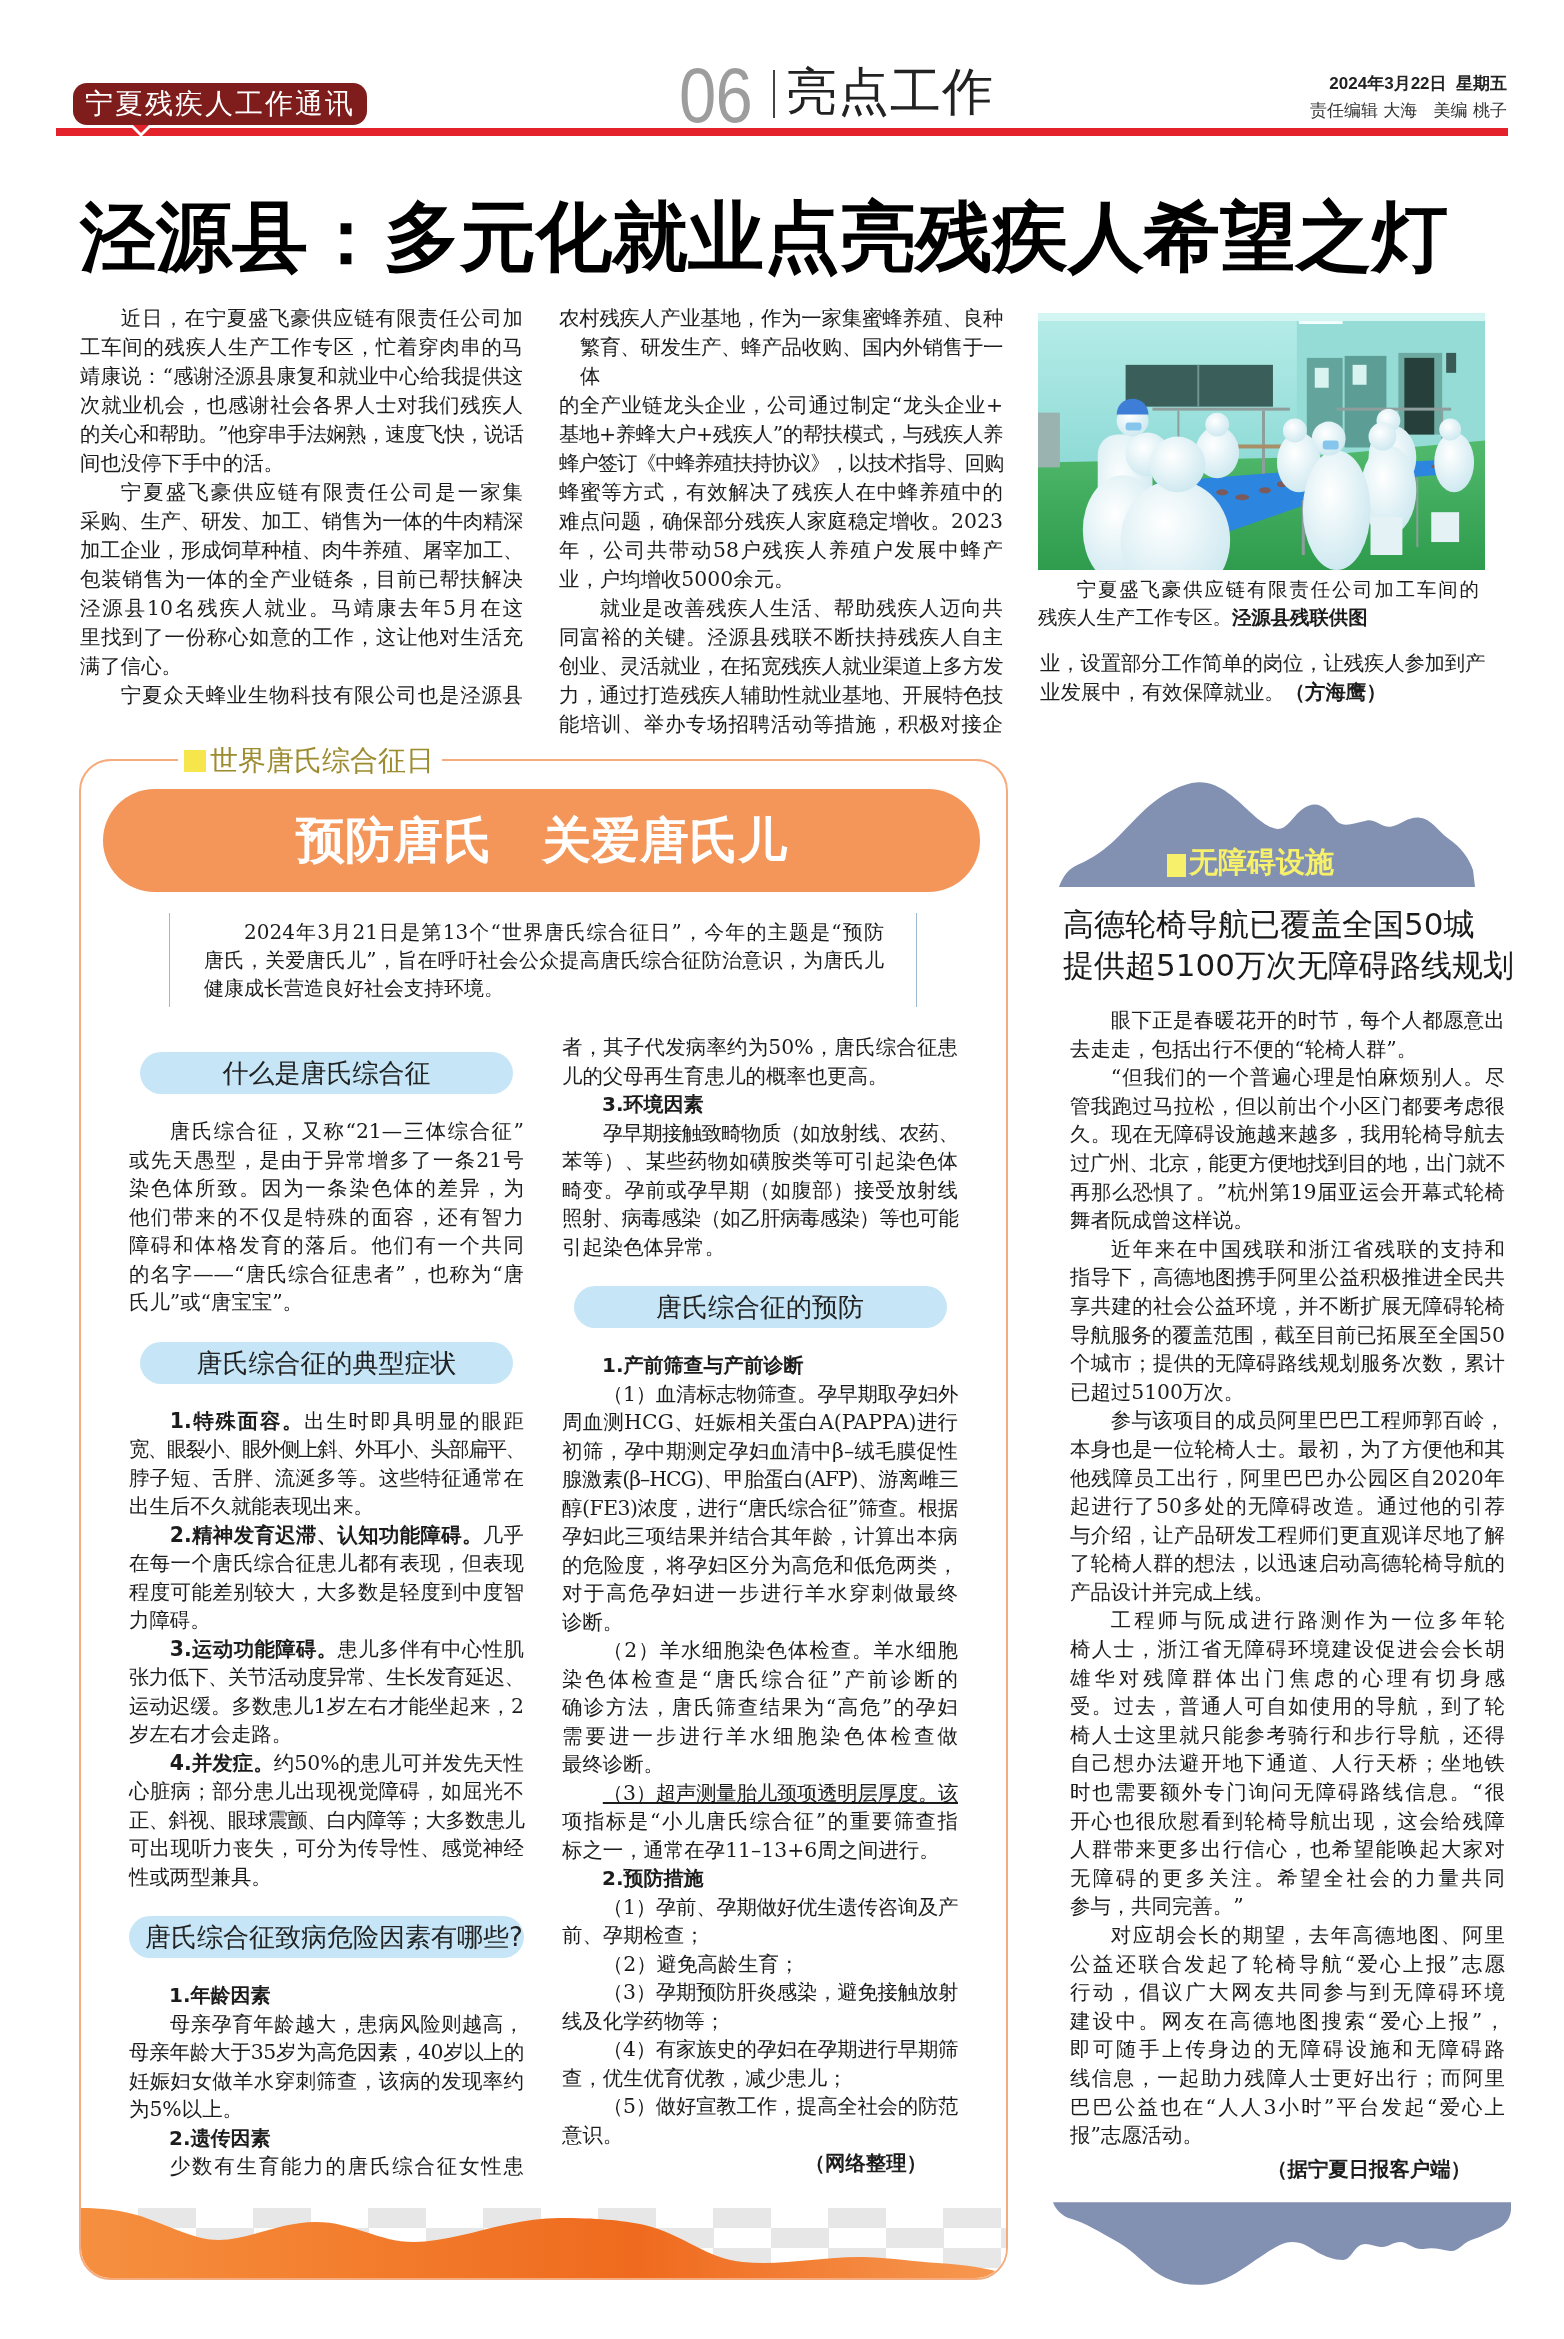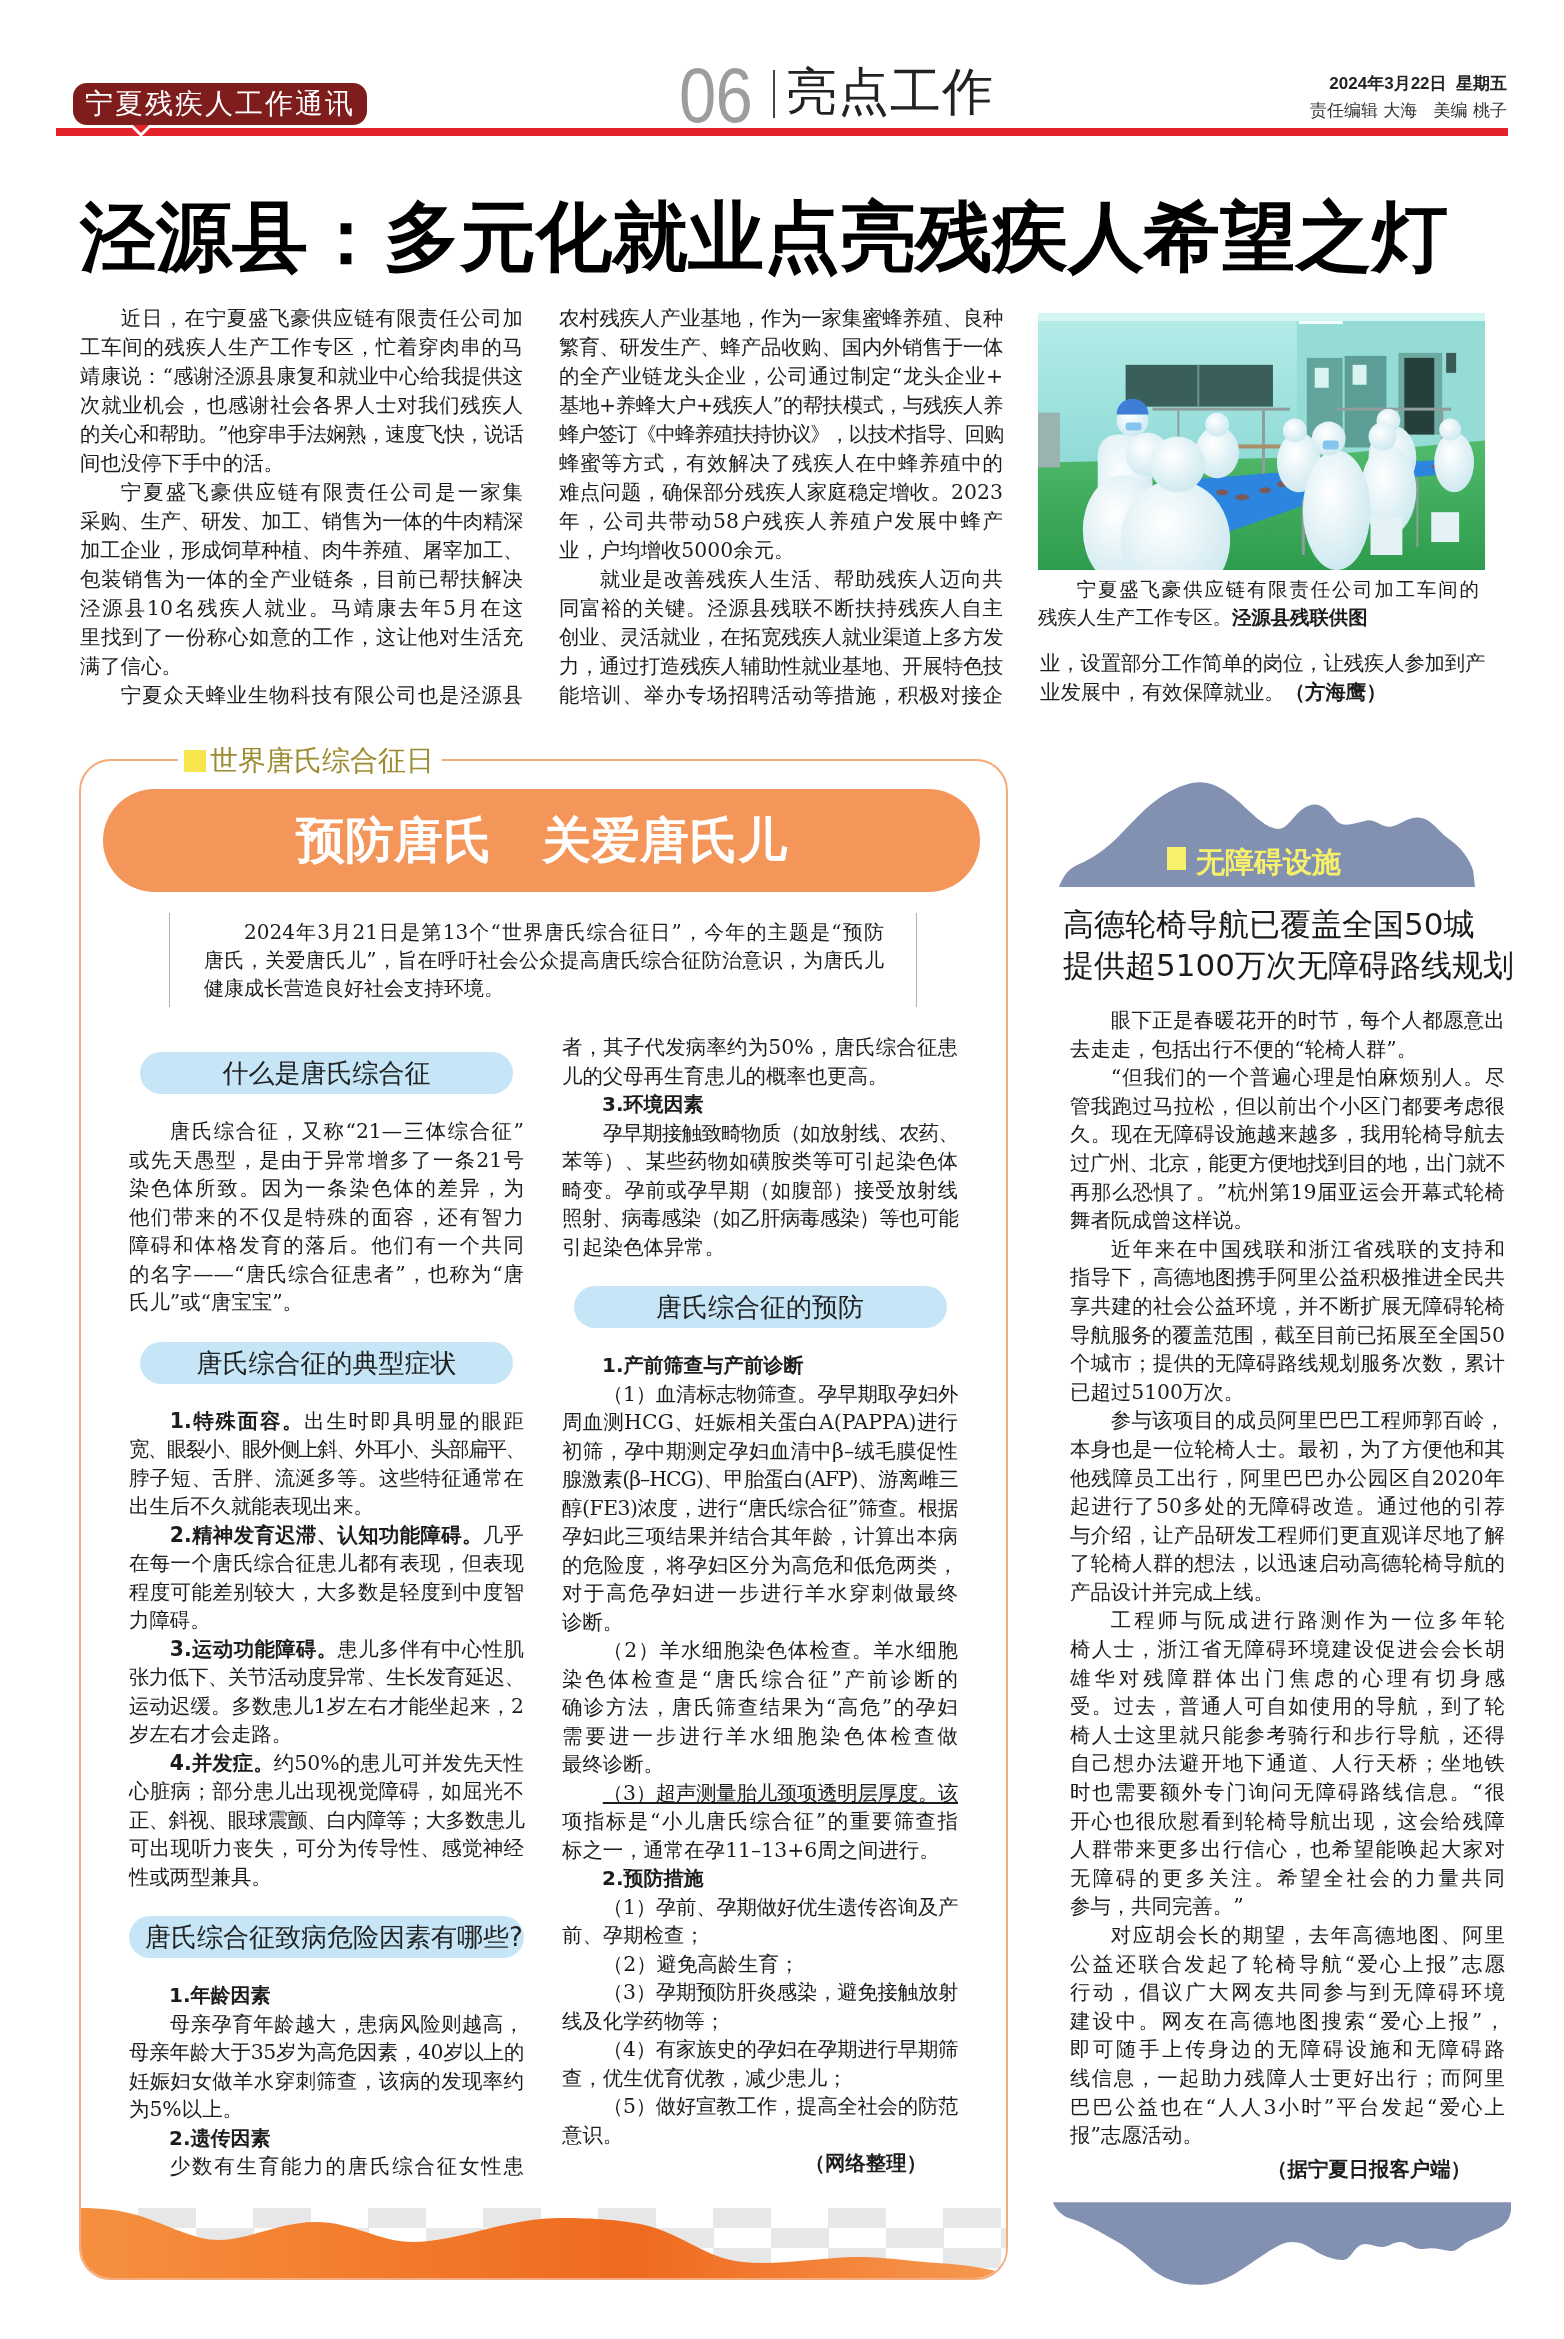--- a/index.html
+++ b/index.html
@@ -53,21 +53,21 @@
 .sq{display:inline-block;width:22px;height:22px;background:#F7E64B}
 .banner{left:103px;top:789px;width:877px;height:103px;border-radius:52px;background:#F4955A;display:flex;justify-content:center;align-items:center;gap:50px;color:#fff;font-family:"DejaVu Serif",serif;font-weight:bold;font-size:49px;white-space:nowrap}
 .intro{left:169px;top:913px;width:748px;height:94px;border-left:1px solid #9DB9D2;border-right:1px solid #9DB9D2;padding:5px 0 0 34px}
 .intro .iflow{width:680px}
 .tleft{left:129px;top:1052px;width:395px}
 .tright{left:562px;top:1033px;width:396px}
 .tright .source{padding-right:31px}
 
 
 .mountain{left:1058px;top:781px;width:418px;height:106px}
-.slabel{left:1167px;top:847px;display:flex;align-items:flex-start;gap:10px;font-family:"DejaVu Sans",sans-serif;font-weight:bold;font-size:29px;line-height:30px;color:#F6F06A;white-space:nowrap}
+.slabel{left:1167px;top:847px;display:flex;align-items:flex-end;gap:3px;font-family:"DejaVu Sans",sans-serif;font-weight:bold;font-size:29px;line-height:30px;color:#F6F06A;white-space:nowrap}
 .slabel .sq{width:19px;height:23px;background:#F6F06A}
 .shead{left:1063px;top:904px;font-family:"DejaVu Sans",sans-serif;font-size:31px;line-height:41px;color:#1a1a1a;white-space:nowrap}
 .sbody{left:1070px;top:1006px;width:435px}
 .sbody .source{padding-right:34px;margin-top:5px}
 .swave{left:1053px;top:2202px;width:458px;height:87px}
 </style>
 </head>
 <body>
 
 <div class="a rule"></div>
@@ -99,21 +99,21 @@
       <div class="ln"><span>里找到了一份称心如意的工作，这让他对生活充</span></div>
       <div class="ln end"><span>满了信心。</span></div>
     </div>
     <div class="para">
       <div class="ln ind"><span>宁夏众天蜂业生物科技有限公司也是泾源县</span></div>
     </div>
   </div>
 <div class="a col2 flow">
     <div class="para">
       <div class="ln" style="letter-spacing: -0.5px;"><span>农村残疾人产业基地，作为一家集蜜蜂养殖、良种</span></div>
-      <div class="ln" style="letter-spacing: -0.5px;"><span>繁育、研发生产、蜂产品收购、国内外销售于一体</span></div>
+      <div class="ln" style="letter-spacing: -0.5px; margin-left: 21px;"><span>繁育、研发生产、蜂产品收购、国内外销售于一体</span></div>
       <div class="ln"><span>的全产业链龙头企业，公司通过制定“龙头企业+</span></div>
       <div class="ln" style="letter-spacing: -0.5px;"><span>基地+养蜂大户+残疾人”的帮扶模式，与残疾人养</span></div>
       <div class="ln" style="letter-spacing: -1.5px;"><span>蜂户签订《中蜂养殖扶持协议》，以技术指导、回购</span></div>
       <div class="ln"><span>蜂蜜等方式，有效解决了残疾人在中蜂养殖中的</span></div>
       <div class="ln"><span>难点问题，确保部分残疾人家庭稳定增收。2023</span></div>
       <div class="ln"><span>年，公司共带动58户残疾人养殖户发展中蜂产</span></div>
       <div class="ln end"><span>业，户均增收5000余元。</span></div>
     </div>
     <div class="para">
       <div class="ln ind"><span>就业是改善残疾人生活、帮助残疾人迈向共</span></div>

